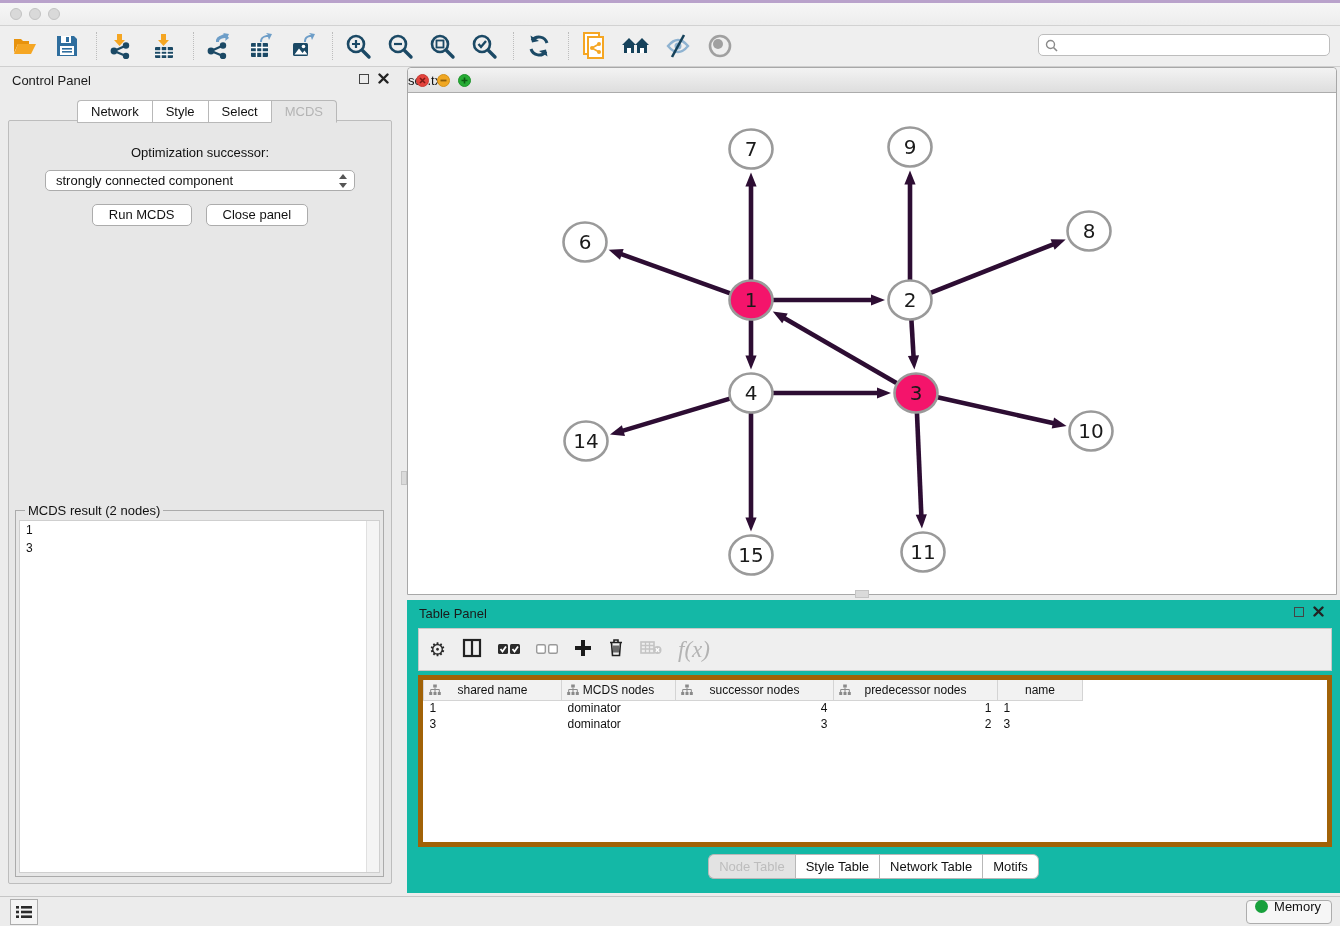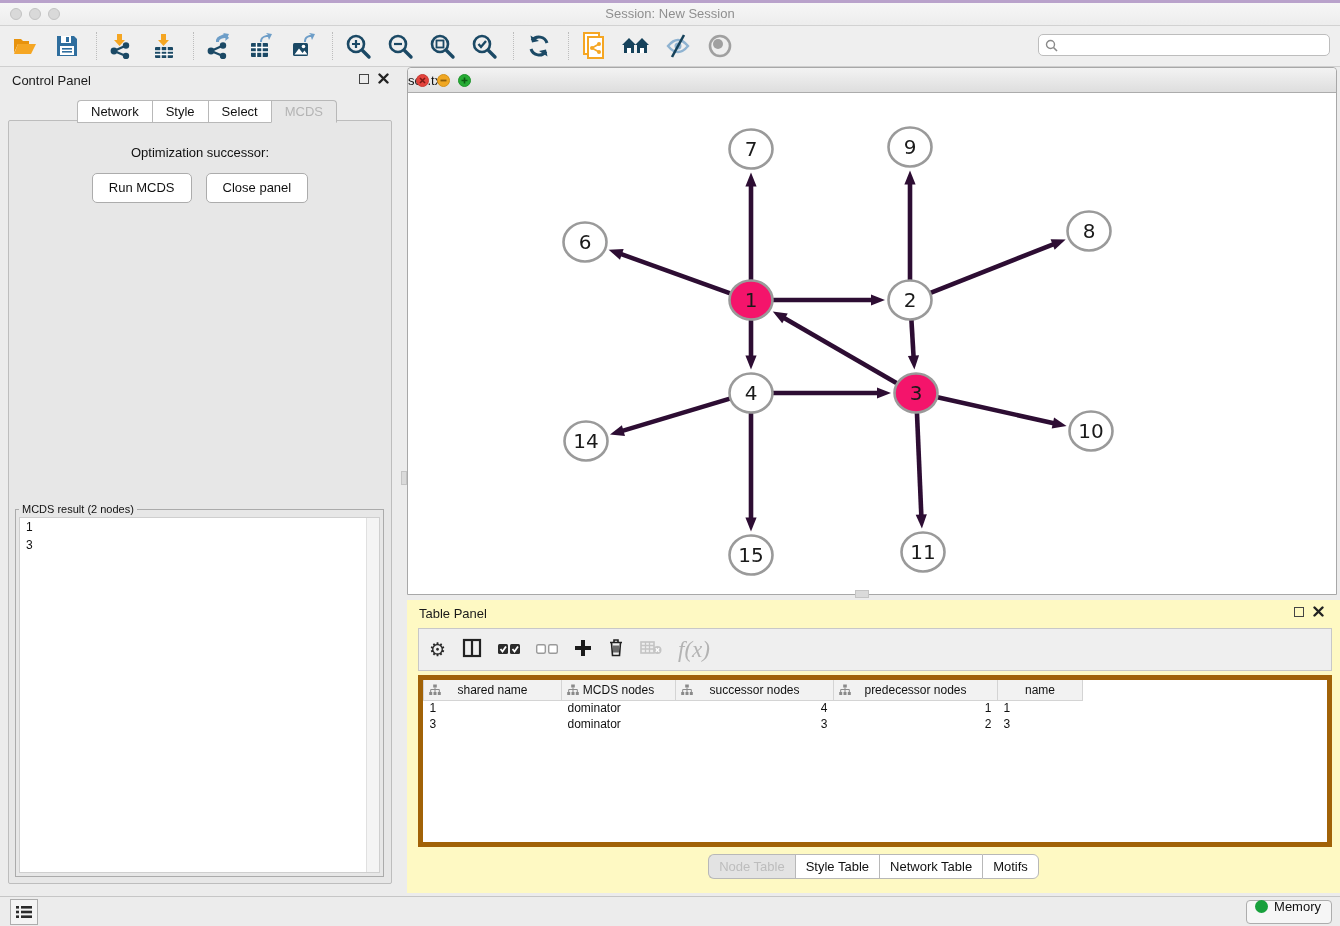--- a/index.html
+++ b/index.html
@@ -34,25 +34,25 @@
   .cp-tab:first-child { border-top-left-radius:4px; }
   .cp-tab.last { border-right:1px solid #B8B8B8; border-top-right-radius:4px; }
   .cp-tab.selected { background:#E7E7E7; color:#B4B4B4; border-bottom:1px solid #E7E7E7; border-top-right-radius:4px; }
   .cp-body { position:absolute; left:8px; right:9px; top:53px; bottom:15px; background:#E7E7E7;
     border:1px solid #BDBDBD; border-radius:2px; z-index:2; }
   .opt-label { margin-top:24px; text-align:center; font-size:13px; color:#111; }
   .dropdown { position:relative; margin:10px auto 0 auto; width:310px; height:21px; background:#fff;
     border:1px solid #ACACAC; border-radius:5px; font-size:13px; line-height:19px; padding-left:10px; color:#111; }
   .dd-stepper { position:absolute; right:6px; top:2px; }
   .btn-row { display:flex; justify-content:center; gap:14px; margin-top:13px; }
-  .btn { height:30px; padding:0 16px; background:#fff; border:1px solid #ACACAC; border-radius:5px;
+  .btn { height:22px; padding:0 16px; background:#fff; border:1px solid #ACACAC; border-radius:5px;
     font-size:13px; color:#111; line-height:20px; }
   .result-fieldset { position:absolute; left:6px; right:7px; top:382px; bottom:6px;
     border:1px solid #ABABAB; background:#E7E7E7; }
-  .result-fieldset legend { font-size:11px; color:#111; margin-left:3px; padding:0 3px; }
+  .result-fieldset legend { font-size:13px; color:#111; margin-left:9px; padding:0 3px; }
   .result-area { position:absolute; left:3px; right:3px; top:2px; bottom:3px; background:#fff;
     border:1px solid #CFCFCF; overflow:hidden; }
   .result-line { font-size:12px; line-height:18px; padding-left:6px; color:#111; }
   .result-scroll { position:absolute; right:0; top:0; bottom:0; width:13px; background:#F4F4F4; border-left:1px solid #E0E0E0; }
 
   
   .v-splitter { position:absolute; left:401px; top:64px; width:6px; height:832px; }
   .v-grip { position:absolute; left:0px; top:404px; width:6px; height:14px; background:#DADADA; border:1px solid #C4C4C4; }
   .h-splitter { position:absolute; left:407px; top:592px; width:930px; height:6px; }
   .h-grip { position:absolute; left:448px; top:-5px; width:14px; height:8px; background:#DADADA; border:1px solid #C4C4C4; }
@@ -60,21 +60,21 @@
   
   .network-window { position:absolute; left:407px; top:64px; width:930px; height:528px;
     background:#fff; border:1px solid #A8A8A8; border-radius:4px 4px 0 0; }
   .net-titlebar { position:relative; height:25px; background:linear-gradient(#F3F3F3,#DEDEDE);
     border-bottom:1px solid #ACACAC; border-radius:4px 4px 0 0; }
   .net-traffic { position:absolute; left:8px; top:6px; display:flex; gap:8px; }
   .net-title { text-align:left; font-size:13px; color:#111; padding-top:5px; }
   .net-canvas { position:absolute; left:0; top:25px; right:0; bottom:0; background:#fff; overflow:hidden; }
 
   
-  .table-panel { position:absolute; left:407px; top:597px; width:933px; height:293px; background:#fef9c3; }
+  .table-panel { position:absolute; left:407px; top:597px; width:933px; height:293px; background:#14b8a6; }
   .tp-toolbar { position:absolute; left:11px; right:8px; top:28px; height:43px; background:#EFEFEF;
     border:1px solid #C8C8C8; display:flex; align-items:center; padding-left:10px; gap:16px; }
   .tp-table-wrap { position:absolute; left:11px; right:8px; top:75px; bottom:46px; background:#fff;
     border:5px solid #a16207; overflow:hidden; }
   table.datatable { border-collapse:collapse; table-layout:fixed; font-size:12px; }
   table.datatable th { position:relative; height:20px; background:#F2F2F2; border:1px solid #D4D4D4;
     border-top:none; font-weight:normal; color:#111; text-align:center; }
   table.datatable th .tree-ic { position:absolute; left:5px; top:4px; }
   table.datatable td { height:16px; padding:0 6px; color:#111; white-space:nowrap; }
   td.al { text-align:left; } td.ar { text-align:right; }
@@ -99,21 +99,20 @@
 <body>
 
 <div class="app">
 
   <div class="titlebar">
     <div class="traffic">
       <span></span>
       <span></span>
       <span></span>
     </div>
-    <div class="win-title">Session: New Session</div>
   </div>
 
   <div class="toolbar">
     <span class="tb-btn">
       <svg width="26" height="26" viewBox="0 0 26 26">
           <path fill="#E8930D" d="M2 6h7l2 2h6v3H6l-4 9z"></path>
           <path fill="#F5A623" d="M6 11h18l-5 10H2z"></path>
         </svg>
     </span>
     <span class="tb-btn">
@@ -267,20 +266,29 @@
       </span>
     </div>
     <div class="cp-tabs">
       <span class="cp-tab">Network</span>
       <span class="cp-tab">Style</span>
       <span class="cp-tab">Select</span>
       <span class="cp-tab last selected">MCDS</span>
     </div>
     <div class="cp-body">
       <div class="opt-label">Optimization successor:</div>
+      <div class="dropdown">
+        <span>strongly connected component</span>
+        <span class="dd-stepper">
+          <svg width="10" height="16" viewBox="0 0 10 16">
+              <path fill="#555" d="M5 1l4 5H1z"></path>
+              <path fill="#555" d="M5 15l4-5H1z"></path>
+            </svg>
+        </span>
+      </div>
       <div class="btn-row">
         <button class="btn">Run MCDS</button>
         <button class="btn">Close panel</button>
       </div>
       <fieldset class="result-fieldset">
         <legend>MCDS result (2 nodes)</legend>
         <div class="result-area">
           <div id="result-lines">
               <div class="result-line">1</div>
               <div class="result-line">3</div>

